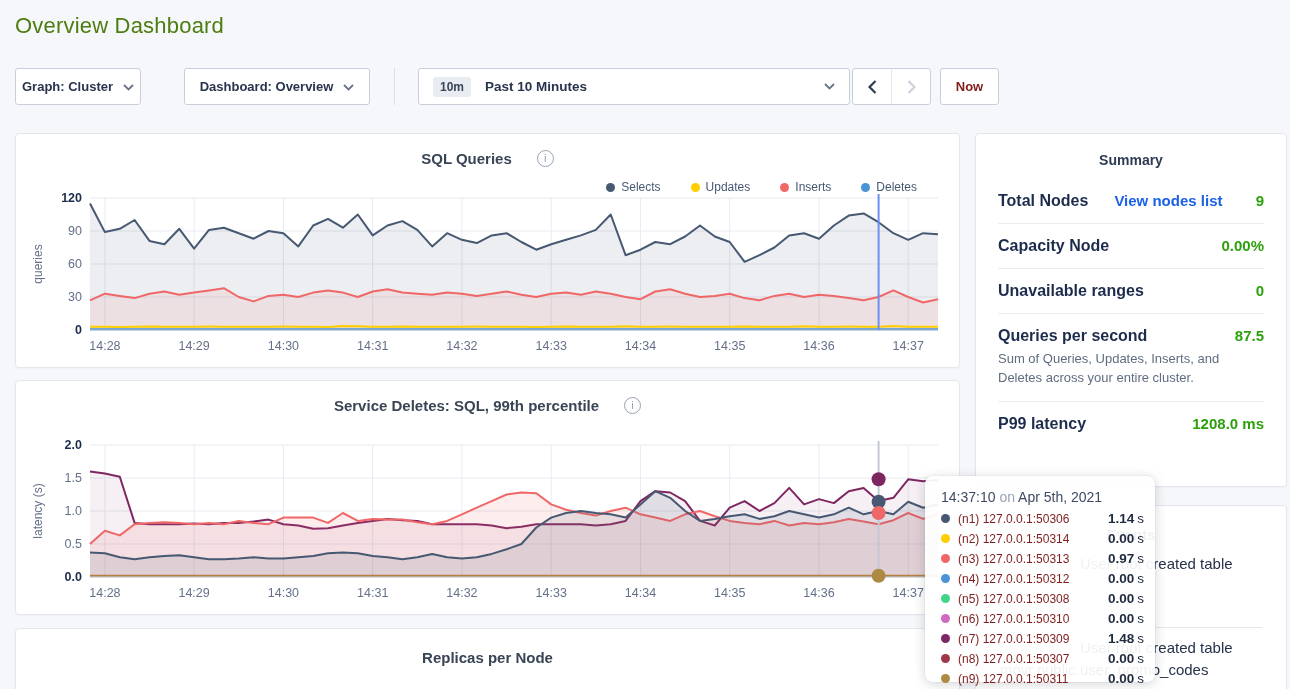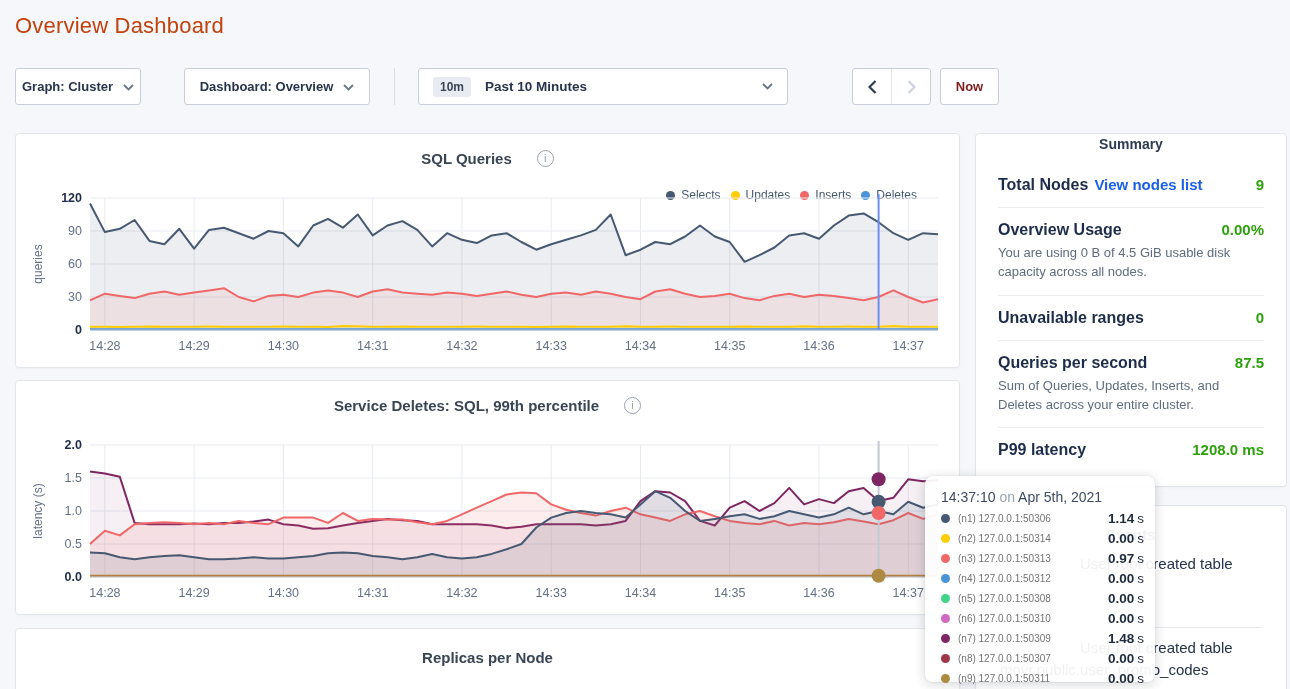--- a/index.html
+++ b/index.html
@@ -2,80 +2,80 @@
 <html><head>
 <meta charset="utf-8">
 <style>
   * { margin:0; padding:0; box-sizing:border-box; }
   html,body { width:1290px; height:689px; }
   body {
     position:relative; overflow:hidden;
     background:#f6f7fa; color:#242f45;
     font-family:"Liberation Sans", sans-serif;
   }
-  .page-title { position:absolute; left:15px; top:13px; font-size:22px; font-weight:500; color:#c2410c; letter-spacing:.2px; }
+  .page-title { position:absolute; left:15px; top:13px; font-size:22px; font-weight:500; color:#4d7c0f; letter-spacing:.2px; }
 
   
   .btn { background:#fff; border:1px solid #c9cfda; border-radius:3px; display:flex; align-items:center; justify-content:center; font-weight:700; font-size:13px; color:#28334d; cursor:pointer; }
   .dd { gap:10px; }
   .dd1 { position:absolute; left:15px; top:68px; width:126px; height:37px; }
   .dd2 { position:absolute; left:184px; top:68px; width:186px; height:37px; }
   .group-divider { position:absolute; left:394px; top:68px; width:1px; height:37px; background:#dadfe6; }
-  .timepicker { position:absolute; left:418px; top:68px; width:370px; height:37px; padding:12px 14px; justify-content:space-between; }
+  .timepicker { position:absolute; left:418px; top:68px; width:432px; height:37px; padding:12px 14px; justify-content:space-between; }
   .tp-badge { background:#e8ecf2; border-radius:3px; padding:3px 7px; font-size:12px; font-weight:700; color:#394455; }
   .tp-label { margin-left:14px; font-size:13.5px; font-weight:700; }
   .tp-caret { margin-left:auto; display:flex; }
   .arrows { position:absolute; left:852px; top:68px; width:79px; height:37px; border:1px solid #c9cfda; border-radius:3px; background:#fff; display:flex; }
   .arrow-btn { flex:1; display:flex; align-items:center; justify-content:center; cursor:pointer; }
   .arrow-btn + .arrow-btn { border-left:1px solid #e3e7ec; }
   .now-btn { position:absolute; left:940px; top:68px; width:59px; height:37px; color:#7f1d1d; }
 
   
   .panel { position:absolute; background:#fff; border:1px solid #e3e7ec; border-radius:4px; box-shadow:0 1px 2px rgba(20,30,50,.03); }
   .panel-main { left:15px; width:945px; }
   #panel-sql { top:133px; height:235px; }
   #panel-latency { top:380px; height:235px; }
   #panel-replicas { top:628px; height:120px; }
   .chart-title-row { display:flex; align-items:center; justify-content:center; gap:25px; margin-top:16px; }
   #panel-replicas .chart-title-row { margin-top:20px;flex-direction:column; }
   .chart-title { font-size:15px; font-weight:700; color:#394455; }
   .info-icon { width:17px; height:17px; border:1px solid #97a1b5; border-radius:50%; color:#97a1b5; font-size:11px; line-height:15px; text-align:center; cursor:pointer; flex:none; }
-  .legend { position:absolute; right:42px; top:54px; display:flex; gap:10px; }
+  .legend { position:absolute; right:42px; top:46px; display:flex; gap:30px; }
   .legend-item { display:flex; align-items:center; gap:6px; font-size:12px; color:#475872; cursor:pointer; }
   .legend-dot { width:9px; height:9px; border-radius:50%; flex:none; }
   .chart-svg { position:absolute; left:12px; top:56px; }
 
   
   .panel-side { left:975px; width:312px; }
-  #panel-summary { top:133px; height:354px; padding:2px 22px; }
+  #panel-summary { top:133px; height:354px; padding:18px 22px; }
   .side-title { text-align:center; font-size:14px; font-weight:700; color:#2c3a52; }
   .srow { display:flex; align-items:baseline; }
   .srow-first { margin-top:24px; }
   .srow-label { font-size:16px; font-weight:700; color:#1d2c4c; }
-  .srow-link { font-size:15px; font-weight:700; color:#1a60e8; margin-left:6px; cursor:pointer; }
+  .srow-link { font-size:15px; font-weight:700; color:#1a60e8; margin-left:26px; cursor:pointer; }
   .srow-value { margin-left:auto; font-size:15px; font-weight:700; color:#2ca10c; }
   .srow-desc { font-size:13px; color:#5f6c80; line-height:1.45; margin-top:5px; }
   .sdivider { border-top:1px solid #e8ebef; margin:13px 0; }
 
   #panel-events { top:505px; height:200px; padding:20px 24px; }
   #panel-events .side-title { font-size:15px; }
   .event-item { font-size:15px; color:#26324a; line-height:22px; text-indent:80px; }
   .ev1 { margin-top:10px; height:22px; overflow:hidden; }
   .events-divider { margin-top:52px; border-top:1px solid #e4e7ec; }
   .ev2 { margin-top:9px; }
 
   
   #tooltip { position:absolute; left:925px; top:476px; width:230px; height:206px; z-index:20;
     background:rgba(255,255,255,.93); border-radius:8px; padding:12px 16px;
     box-shadow:0 2px 12px rgba(15,22,39,.18), 0 0 1px rgba(15,22,39,.25); }
   .tt-header { font-size:14px; color:#3e4a63; line-height:18px; }
   .tt-on { color:#9aa3b1;text-align:right; }
   .tt-row { display:flex; align-items:center; margin-top:5.5px; line-height:14.5px; }
   .tt-dot { width:9px; height:9px; border-radius:50%; margin-right:8px; flex:none; }
-  .tt-label { font-size:10px; color:#737373; width:150px; flex:none; }
+  .tt-label { font-size:12px; color:#7f1d1d; width:150px; flex:none; }
   .tt-value { font-size:13.5px; font-weight:700; color:#1f2a3f; }
   .tt-unit { font-size:13.5px; color:#1f2a3f; margin-left:3px; }
 </style>
 </head>
 <body>
 
 <div class="page-title">Overview Dashboard</div>
 
 <div>
   <div class="btn dd dd1">
@@ -246,24 +246,23 @@
   <div class="side-title">Summary</div>
 
   <div class="srow srow-first">
     <span class="srow-label">Total Nodes</span>
     <span class="srow-link">View nodes list</span>
     <span class="srow-value">9</span>
   </div>
   <div class="sdivider"></div>
 
   <div class="srow">
-    <span class="srow-label">Overview Usage</span>
+    <span class="srow-label">Capacity Node</span>
     <span class="srow-value">0.00%</span>
   </div>
-  <div class="srow-desc">You are using 0 B of 4.5 GiB usable disk capacity across all nodes.</div>
   <div class="sdivider"></div>
 
   <div class="srow">
     <span class="srow-label">Unavailable ranges</span>
     <span class="srow-value">0</span>
   </div>
   <div class="sdivider"></div>
 
   <div class="srow">
     <span class="srow-label">Queries per second</span>

